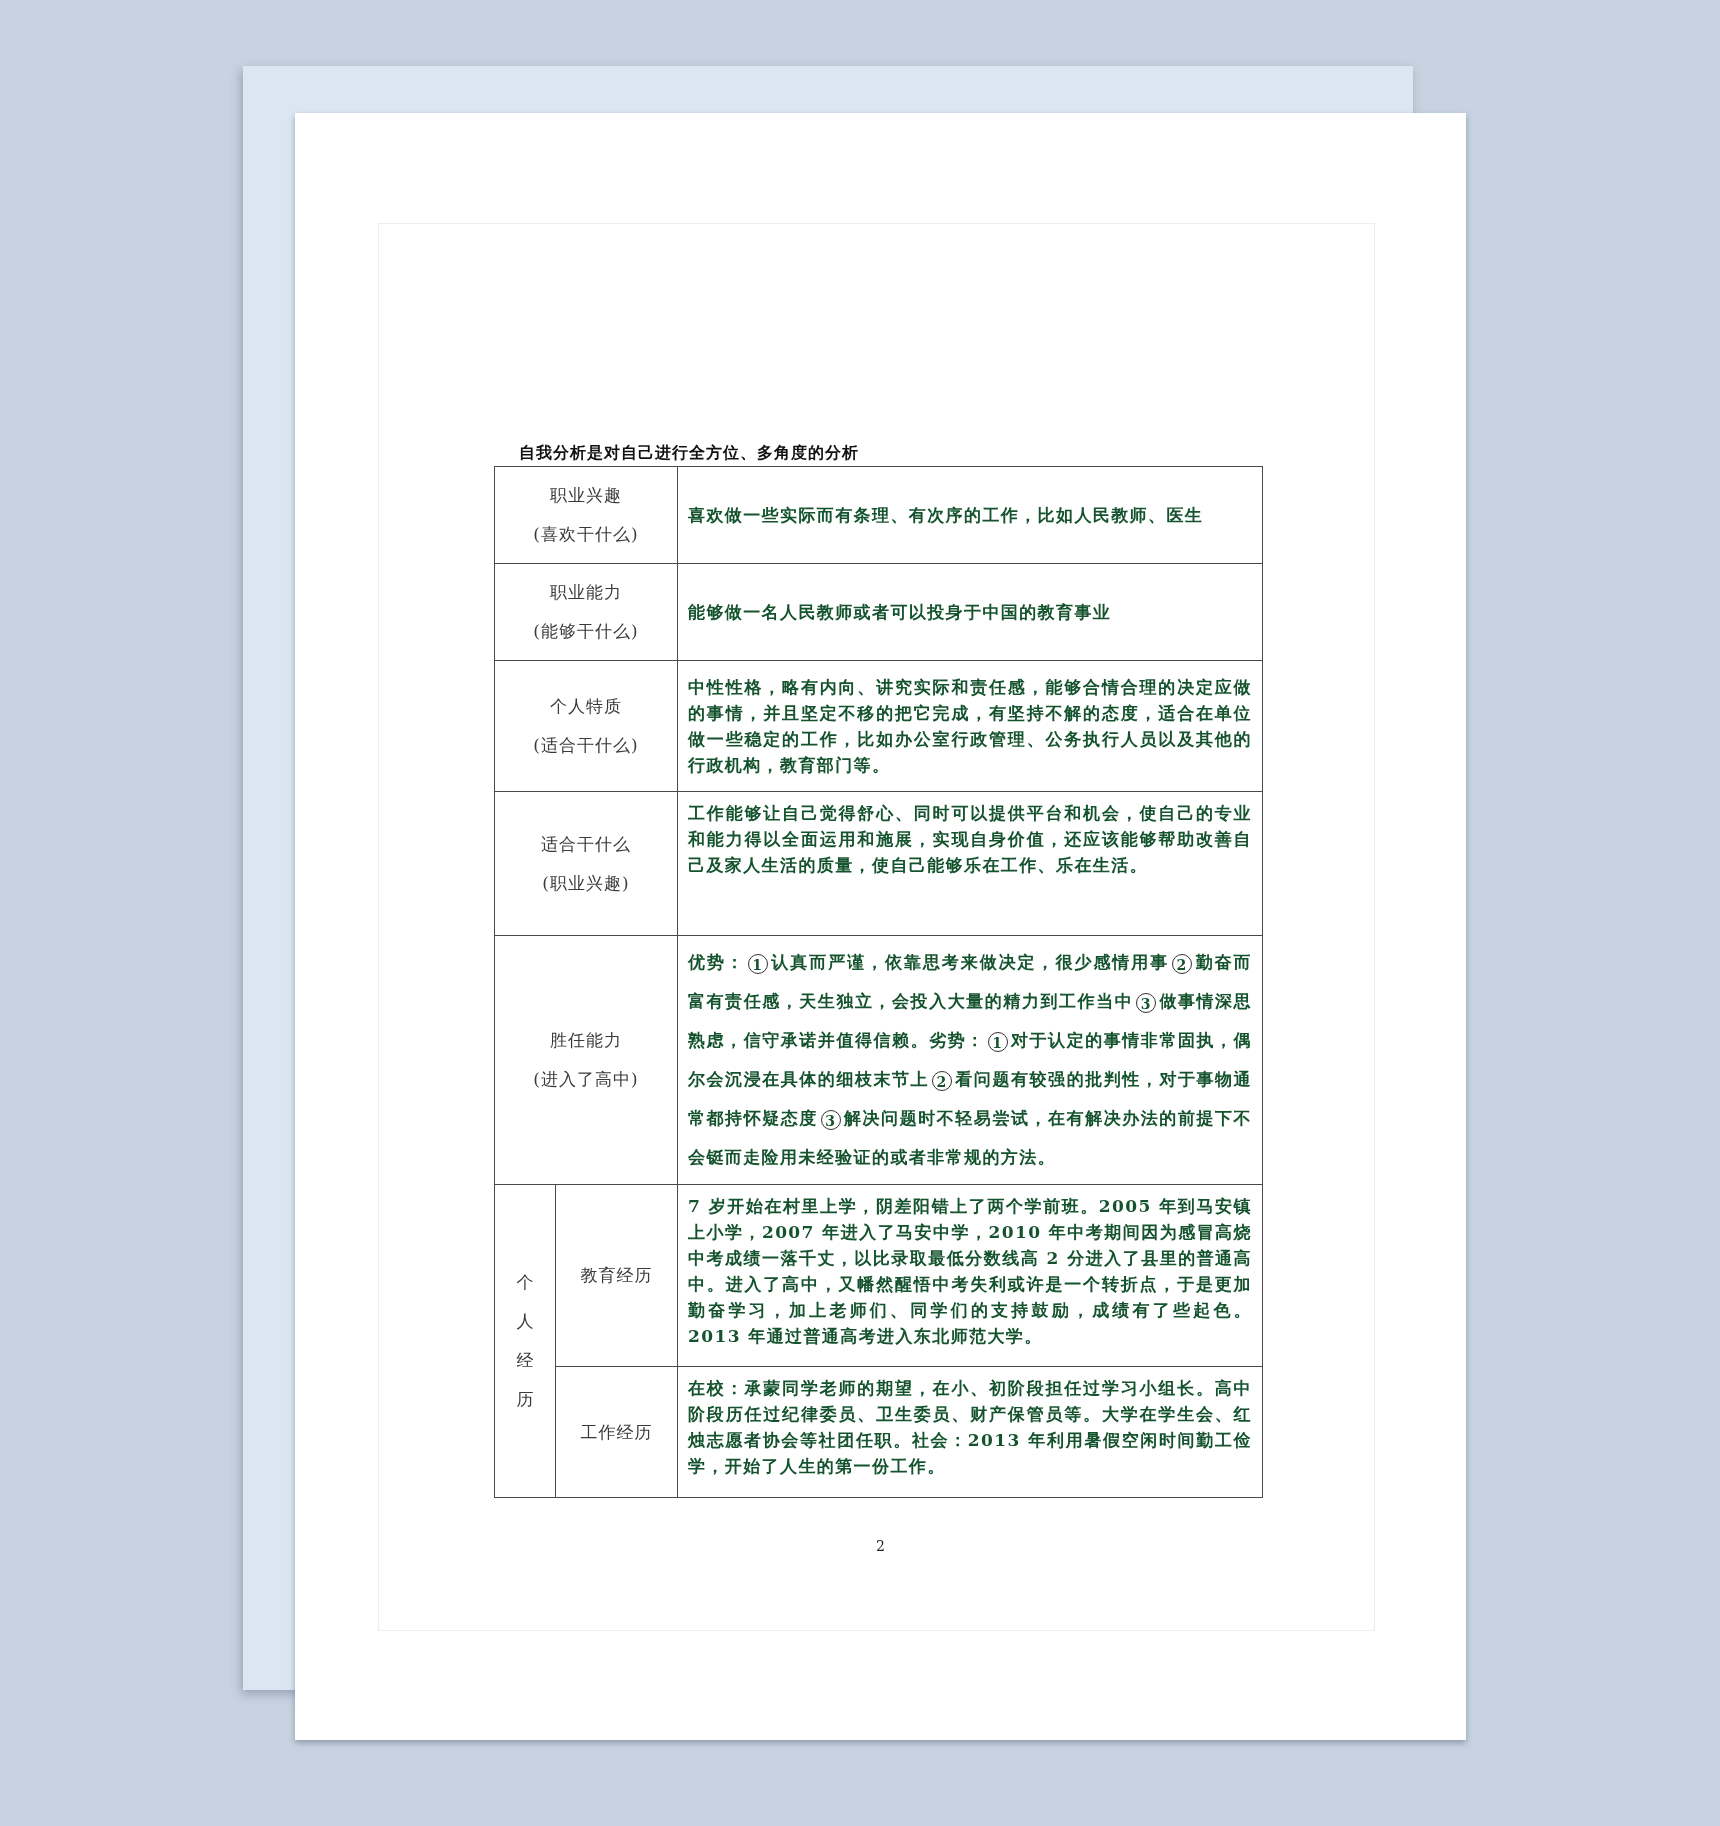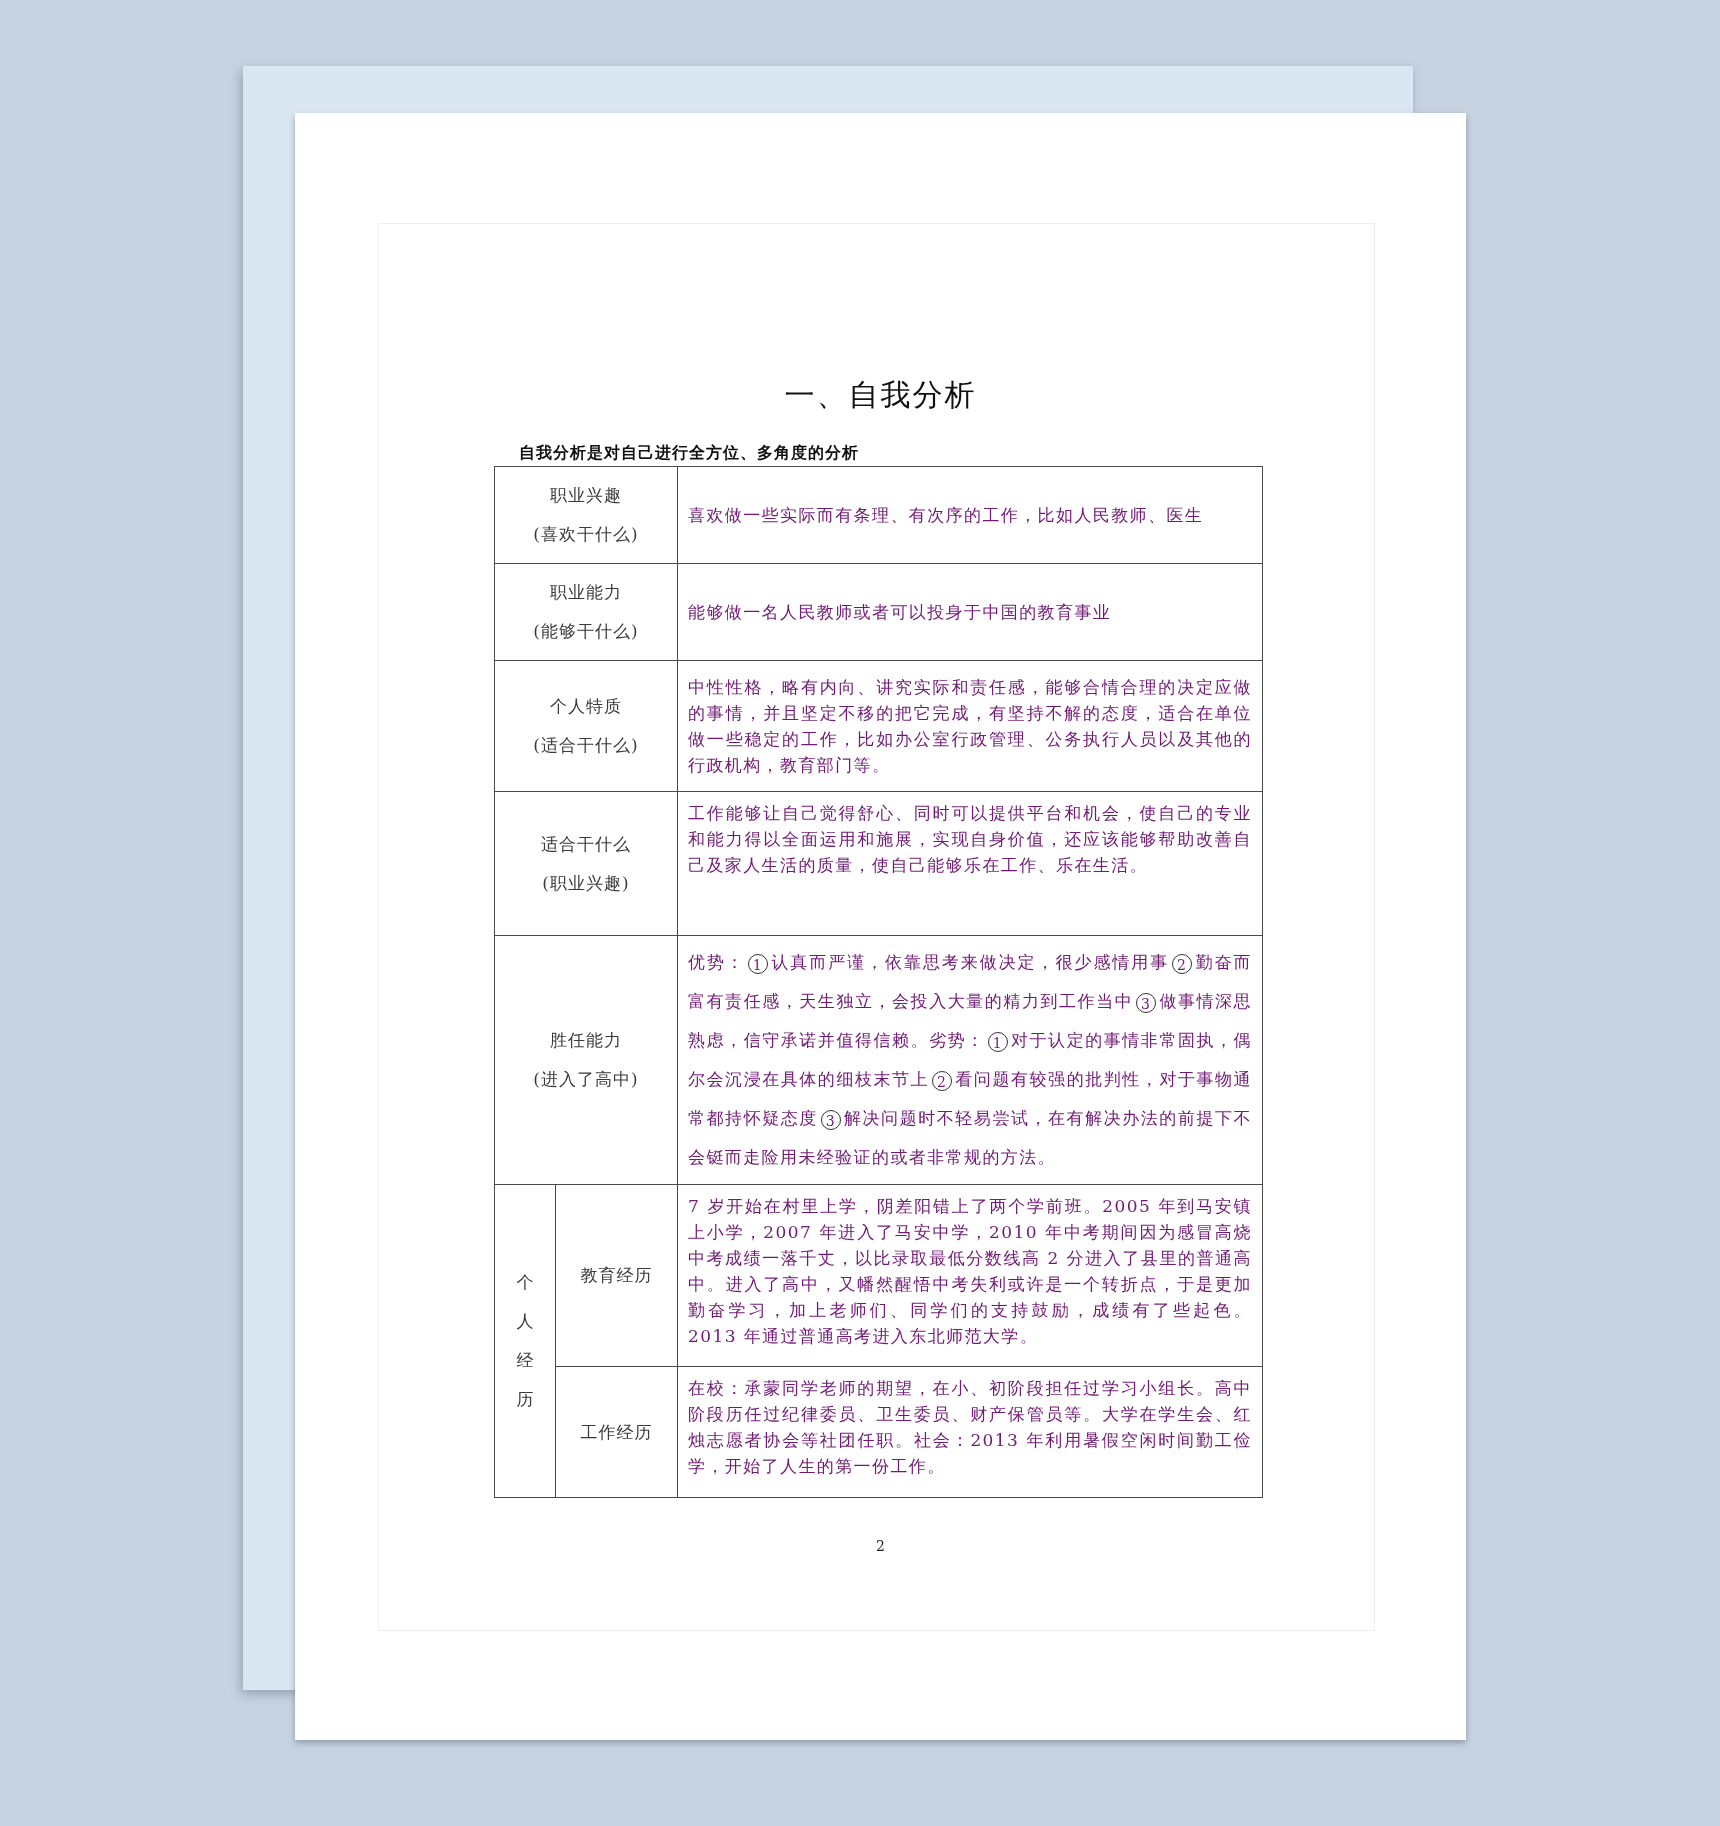--- a/index.html
+++ b/index.html
@@ -45,22 +45,23 @@
     padding:9px;
     vertical-align:middle;
   }
   .label-cell {
     text-align:center; line-height:39px;
     color:#3a3a3a; letter-spacing:1px;
   }
   .content-cell {
     padding:0 10px 0 10px !important;
     line-height:26px; letter-spacing:1.4px;
-    color:#701a75;
+    color:#14532d;
     text-align:justify;
+    font-weight:bold;
   }
   .content-cell.top { vertical-align:top !important; padding-top:8px !important; }
   .content-cell.loose { line-height:39px; }
   .vert-label {
     text-align:center; color:#3a3a3a; width:42px;
     line-height:39px;
   }
   .vert-label span { display:block; }
   .circ {
     display:inline-block; width:20px; height:20px; border:1.4px solid #333;
@@ -73,21 +74,20 @@
   }
 </style>
 </head>
 <body>
 
 <div class="back-sheet"></div>
 
 <div class="front-page">
   <div class="margin-box"></div>
 
-  <div class="doc-title">一、自我分析</div>
   <div class="doc-subtitle">自我分析是对自己进行全方位、多角度的分析</div>
 
   <table class="analysis">
     <colgroup>
       <col style="width:44px">
       <col style="width:122px">
       <col>
     </colgroup>
 
     <tbody>

